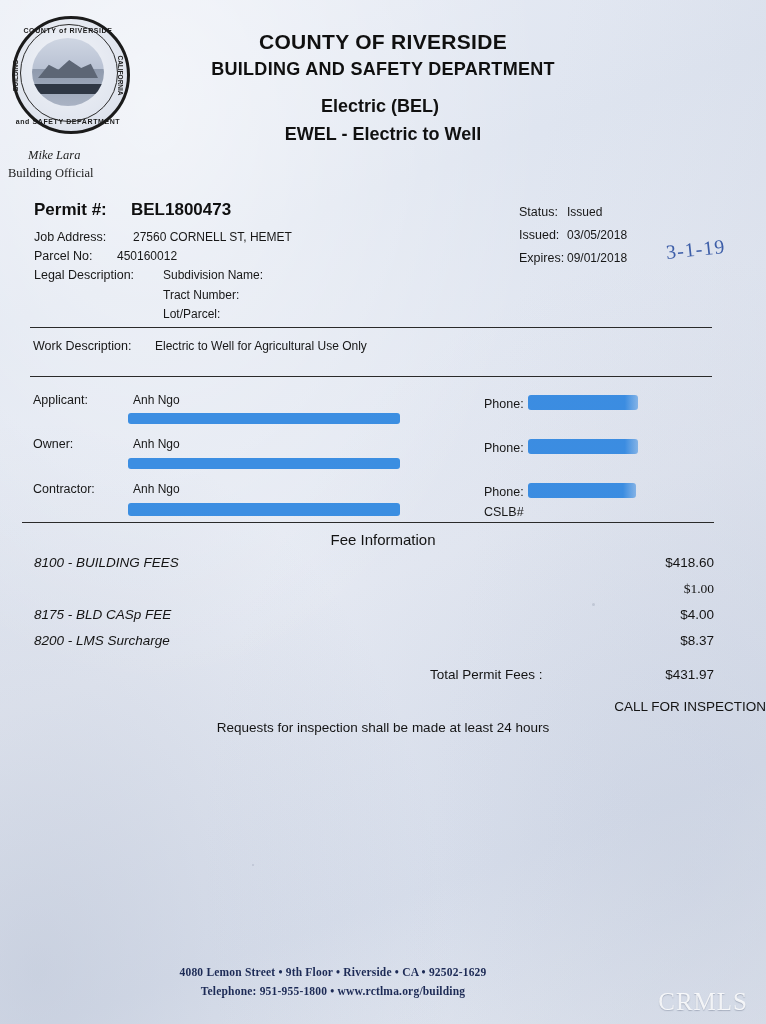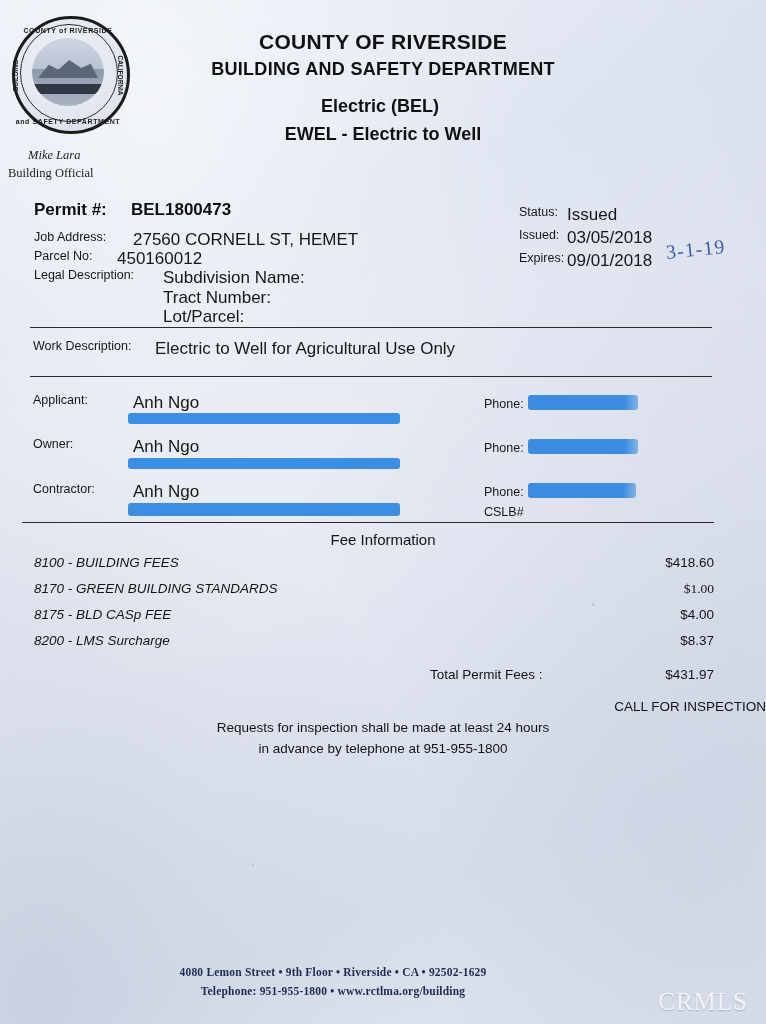--- a/index.html
+++ b/index.html
@@ -171,21 +171,21 @@
     font-weight: bold;
     color: #101010;
   }
   .lbl {
     position: absolute;
     font-size: 12.5px;
     color: #171717;
   }
   .val {
     position: absolute;
-    font-size: 17px;
+    font-size: 12px;
     color: #171717;
   }
   .handwrite {
     position: absolute;
     left: 666px; top: 238px;
     font-size: 20px;
     color: #3d5ea8;
     font-family: "Liberation Serif", serif;
     transform: rotate(-6deg);
     letter-spacing: 1px;
@@ -367,35 +367,33 @@
   <div class="lbl" style="left:484px; top:505px;">CSLB#</div>
   <div class="redact" style="left:128px; top:503px; width:272px; height:13px;"></div>
 
   <div class="hr" style="left:22px; top:522px; width:692px;"></div>
 
   <div class="fee-head">Fee Information</div>
 
   <div class="fee-row-label" style="top:555px;">8100 - BUILDING FEES</div>
   <div class="fee-row-amt" style="top:555px;">$418.60</div>
 
-  <div class="fee-row-label" style="top:581px;">8170 - GREEN BUILDING STANDARDS</div>
   <div class="fee-row-amt" style="top:581px;font-family:Liberation Serif, serif;">$1.00</div>
 
   <div class="fee-row-label" style="top:607px;">8175 - BLD CASp FEE</div>
   <div class="fee-row-amt" style="top:607px;">$4.00</div>
 
   <div class="fee-row-label" style="top:633px;">8200 - LMS Surcharge</div>
   <div class="fee-row-amt" style="top:633px;">$8.37</div>
 
   <div class="total-lbl">Total Permit Fees :</div>
   <div class="total-amt">$431.97</div>
 
   <div class="insp" style="top:699px;text-align:right;">CALL FOR INSPECTION</div>
   <div class="insp" style="top:720px;">Requests for inspection shall be made at least 24 hours</div>
-  <div class="insp" style="top:741px;">in advance by telephone at 951-955-1800</div>
 
   <div class="footer" style="top:966px;">4080 Lemon Street • 9th Floor • Riverside • CA • 92502-1629</div>
   <div class="footer" style="top:985px;">Telephone: 951-955-1800 • www.rctlma.org/building</div>
 
   <div class="watermark">CRMLS</div>
 
   <div class="speck" style="left:592px; top:603px; width:3px; height:3px;"></div>
   <div class="speck" style="left:252px; top:864px; width:2px; height:2px;"></div>
 </div>
 

